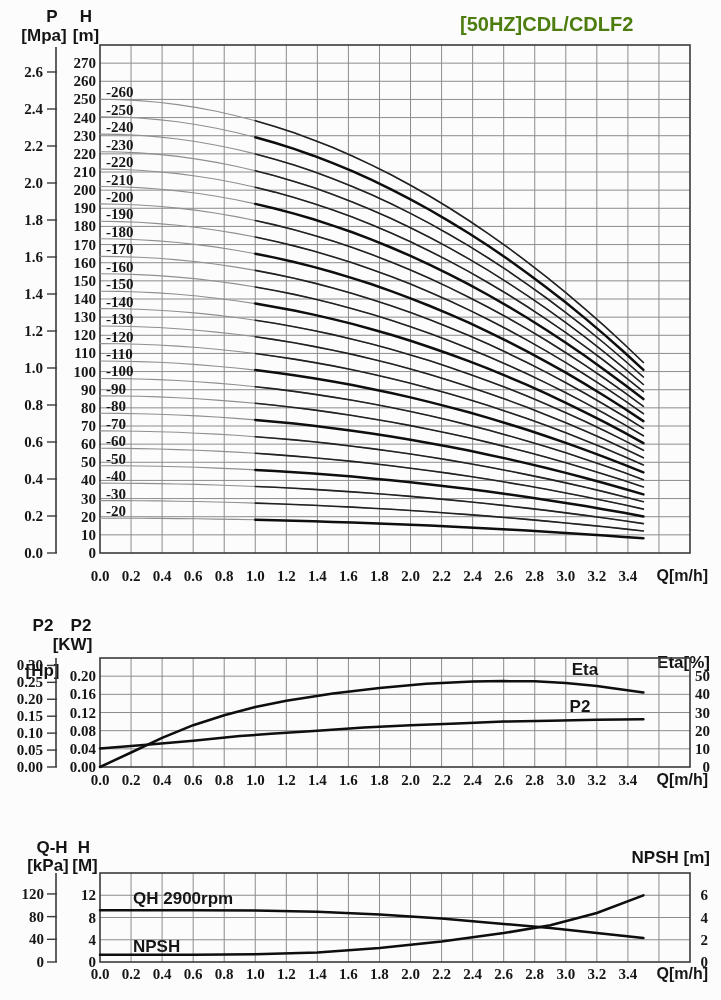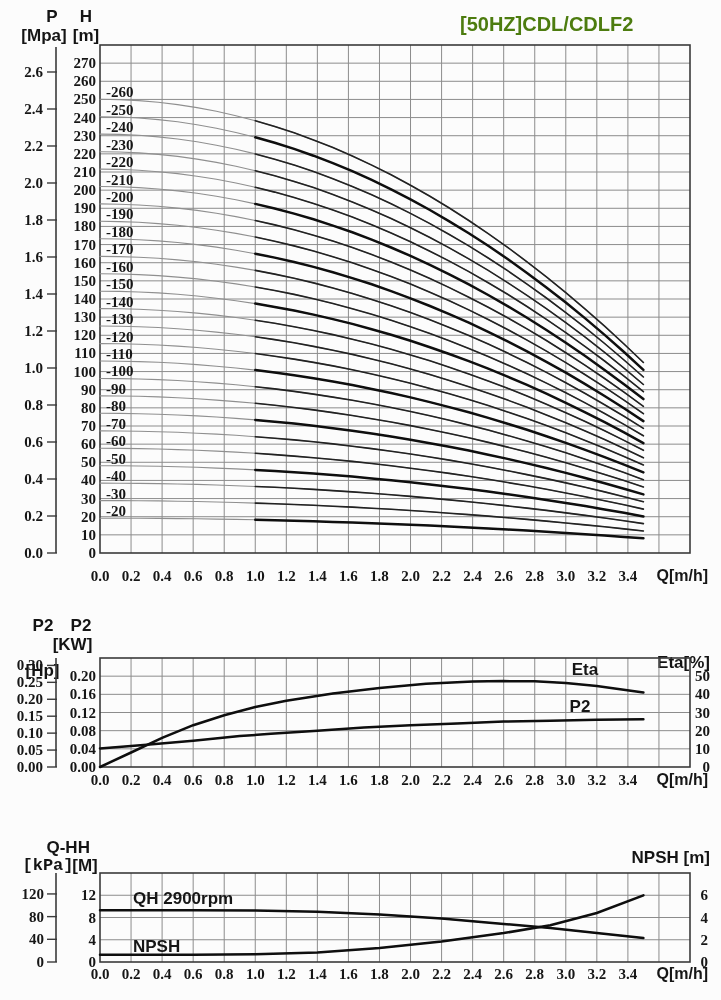--- a/index.html
+++ b/index.html
@@ -32,22 +32,22 @@
   <span class="hdr" style="left:76px;top:8px;width:20px;">H</span>
   <span class="hdr" style="left:66px;top:27px;width:40px;">[m]</span>
   <span class="title" style="left:460px;top:13px;width:230px;">[50HZ]CDL/CDLF2</span>
 
   <span class="hdr" style="left:31px;top:617px;width:24px;">P2</span>
   <span class="hdr" style="left:20px;top:636px;width:45px;margin-top:26px;">[Hp]</span>
   <span class="hdr" style="left:69px;top:617px;width:24px;">P2</span>
   <span class="hdr" style="left:50px;top:636px;width:45px;">[KW]</span>
   <span class="hdr" style="left:635px;top:637px;width:75px;text-align:right;margin-top:17px;">Eta[%]</span>
 
-  <span class="hdr" style="left:44px;top:839px;width:36px;">Q-H</span>
-  <span class="hdr" style="left:20px;top:857px;width:56px;font-family:Liberation Mono, monospace;">[kPa]</span>
+  <span class="hdr" style="left:34px;top:839px;width:36px;">Q-H</span>
+  <span class="hdr" style="left:20px;top:857px;width:56px;">[kPa]</span>
   <span class="hdr" style="left:74px;top:839px;width:20px;">H</span>
   <span class="hdr" style="left:66px;top:857px;width:38px;">[M]</span>
   <span class="hdr" style="left:600px;top:849px;width:110px;text-align:right;">NPSH [m]</span>
 
   <svg id="canvas" width="721" height="1000" viewBox="0 0 721 1000" style="position:absolute;left:0;top:0;">
       <g>
         <line x1="131.05263157894737" y1="45" x2="131.05263157894737" y2="553" class="grid"></line>
         <line x1="162.10526315789474" y1="45" x2="162.10526315789474" y2="553" class="grid"></line>
         <line x1="193.15789473684214" y1="45" x2="193.15789473684214" y2="553" class="grid"></line>
         <line x1="224.21052631578948" y1="45" x2="224.21052631578948" y2="553" class="grid"></line>

